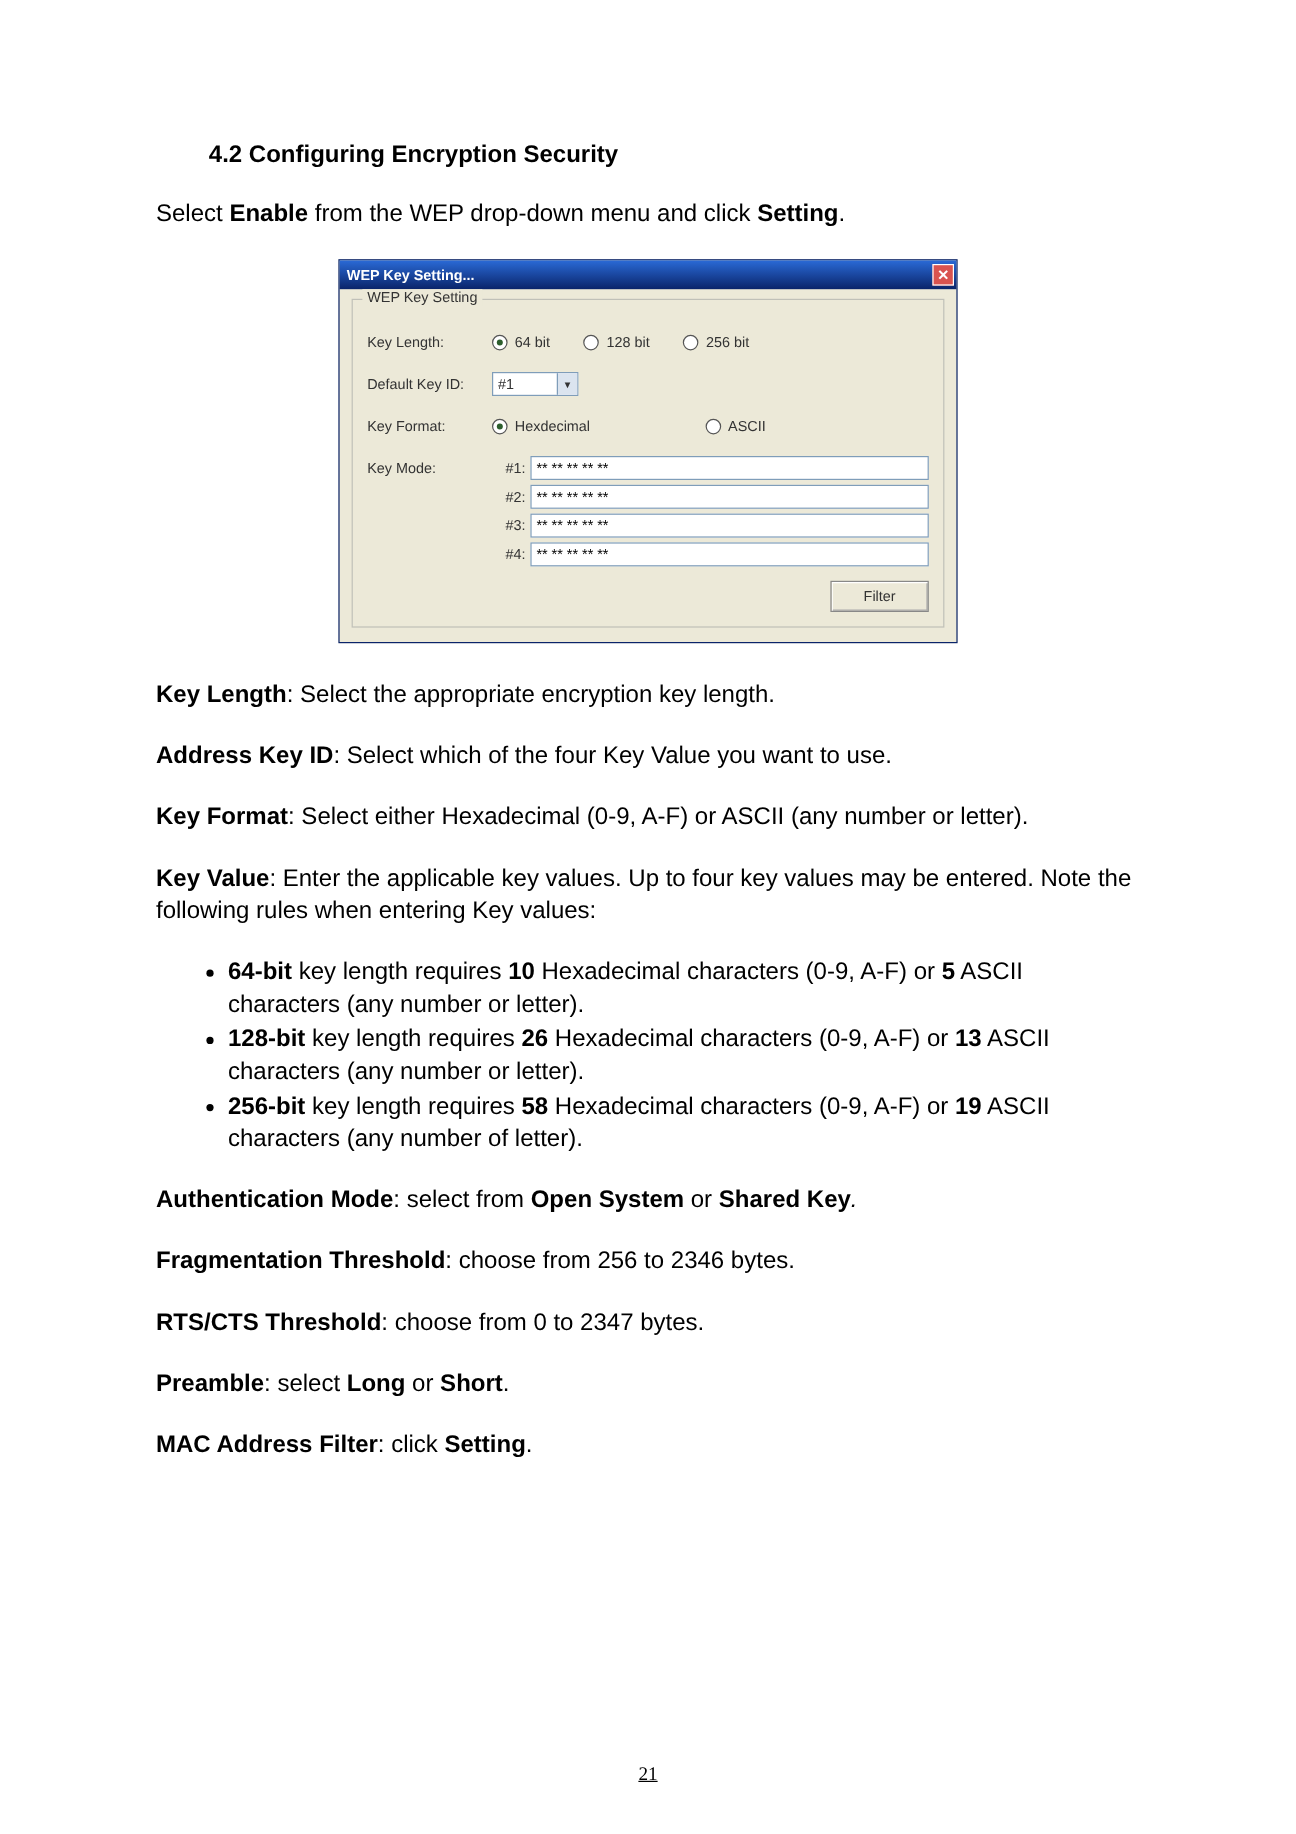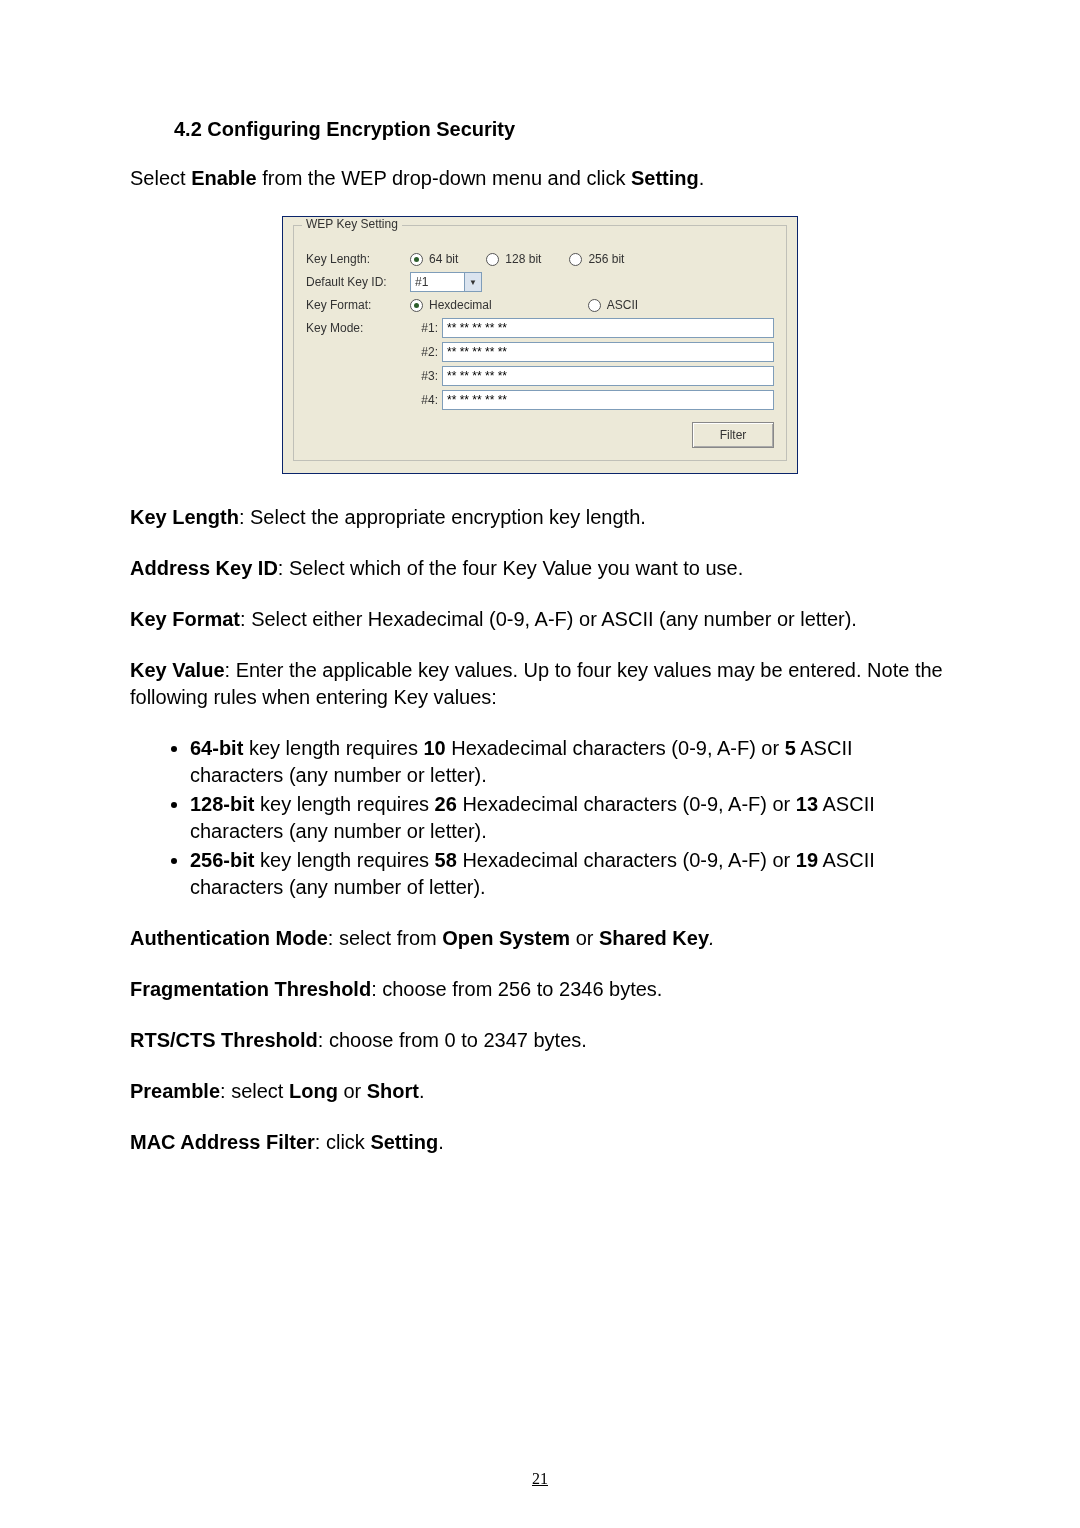--- a/index.html
+++ b/index.html
@@ -60,38 +60,38 @@
     align-items: center;
     justify-content: center;
     font-size: 12px;
     line-height: 1;
     color: #fff;
     box-sizing: border-box;
   }
   .fieldset {
     margin: 8px 10px 12px 10px;
     border: 1px solid #c0c0b8;
-    padding: 20px 12px 12px 12px;
+    padding: 10px 12px 12px 12px;
     position: relative;
     font-family: Tahoma, Arial, sans-serif;
     font-size: 12px;
     color: #333;
   }
   .legend {
     position: absolute;
     top: -9px;
     left: 8px;
     background: #ece9d8;
     padding: 0 4px;
     font-size: 12px;
   }
   .formrow {
     display: flex;
     align-items: center;
-    margin: 6px 0;
+    margin: 18px 0;
   }
   .rowlabel {
     width: 104px;
     font-size: 12px;
   }
   .radio-group {
     display: flex;
     align-items: center;
     gap: 6px;
   }
@@ -209,20 +209,26 @@
 <div class="page">
 
   <div class="heading">4.2 Configuring Encryption Security</div>
 
   <div class="para">
     <span>Select </span><span class="bold">Enable</span><span> from the WEP drop-down menu and click </span><span class="bold">Setting</span><span>.</span>
   </div>
 
   <div class="dialog-wrap">
     <div class="dialog">
+      <div class="titlebar">
+        <span>WEP Key Setting...</span>
+        <div class="closebtn">
+          <span>✕</span>
+        </div>
+      </div>
       <div class="fieldset">
         <div class="legend">WEP Key Setting</div>
 
         <div class="formrow">
           <div class="rowlabel">Key Length:</div>
           <div class="radio-group">
             <span class="radio selected"></span>
             <span class="radiolabel">64 bit</span>
             <span class="radio"></span>
             <span class="radiolabel">128 bit</span>

